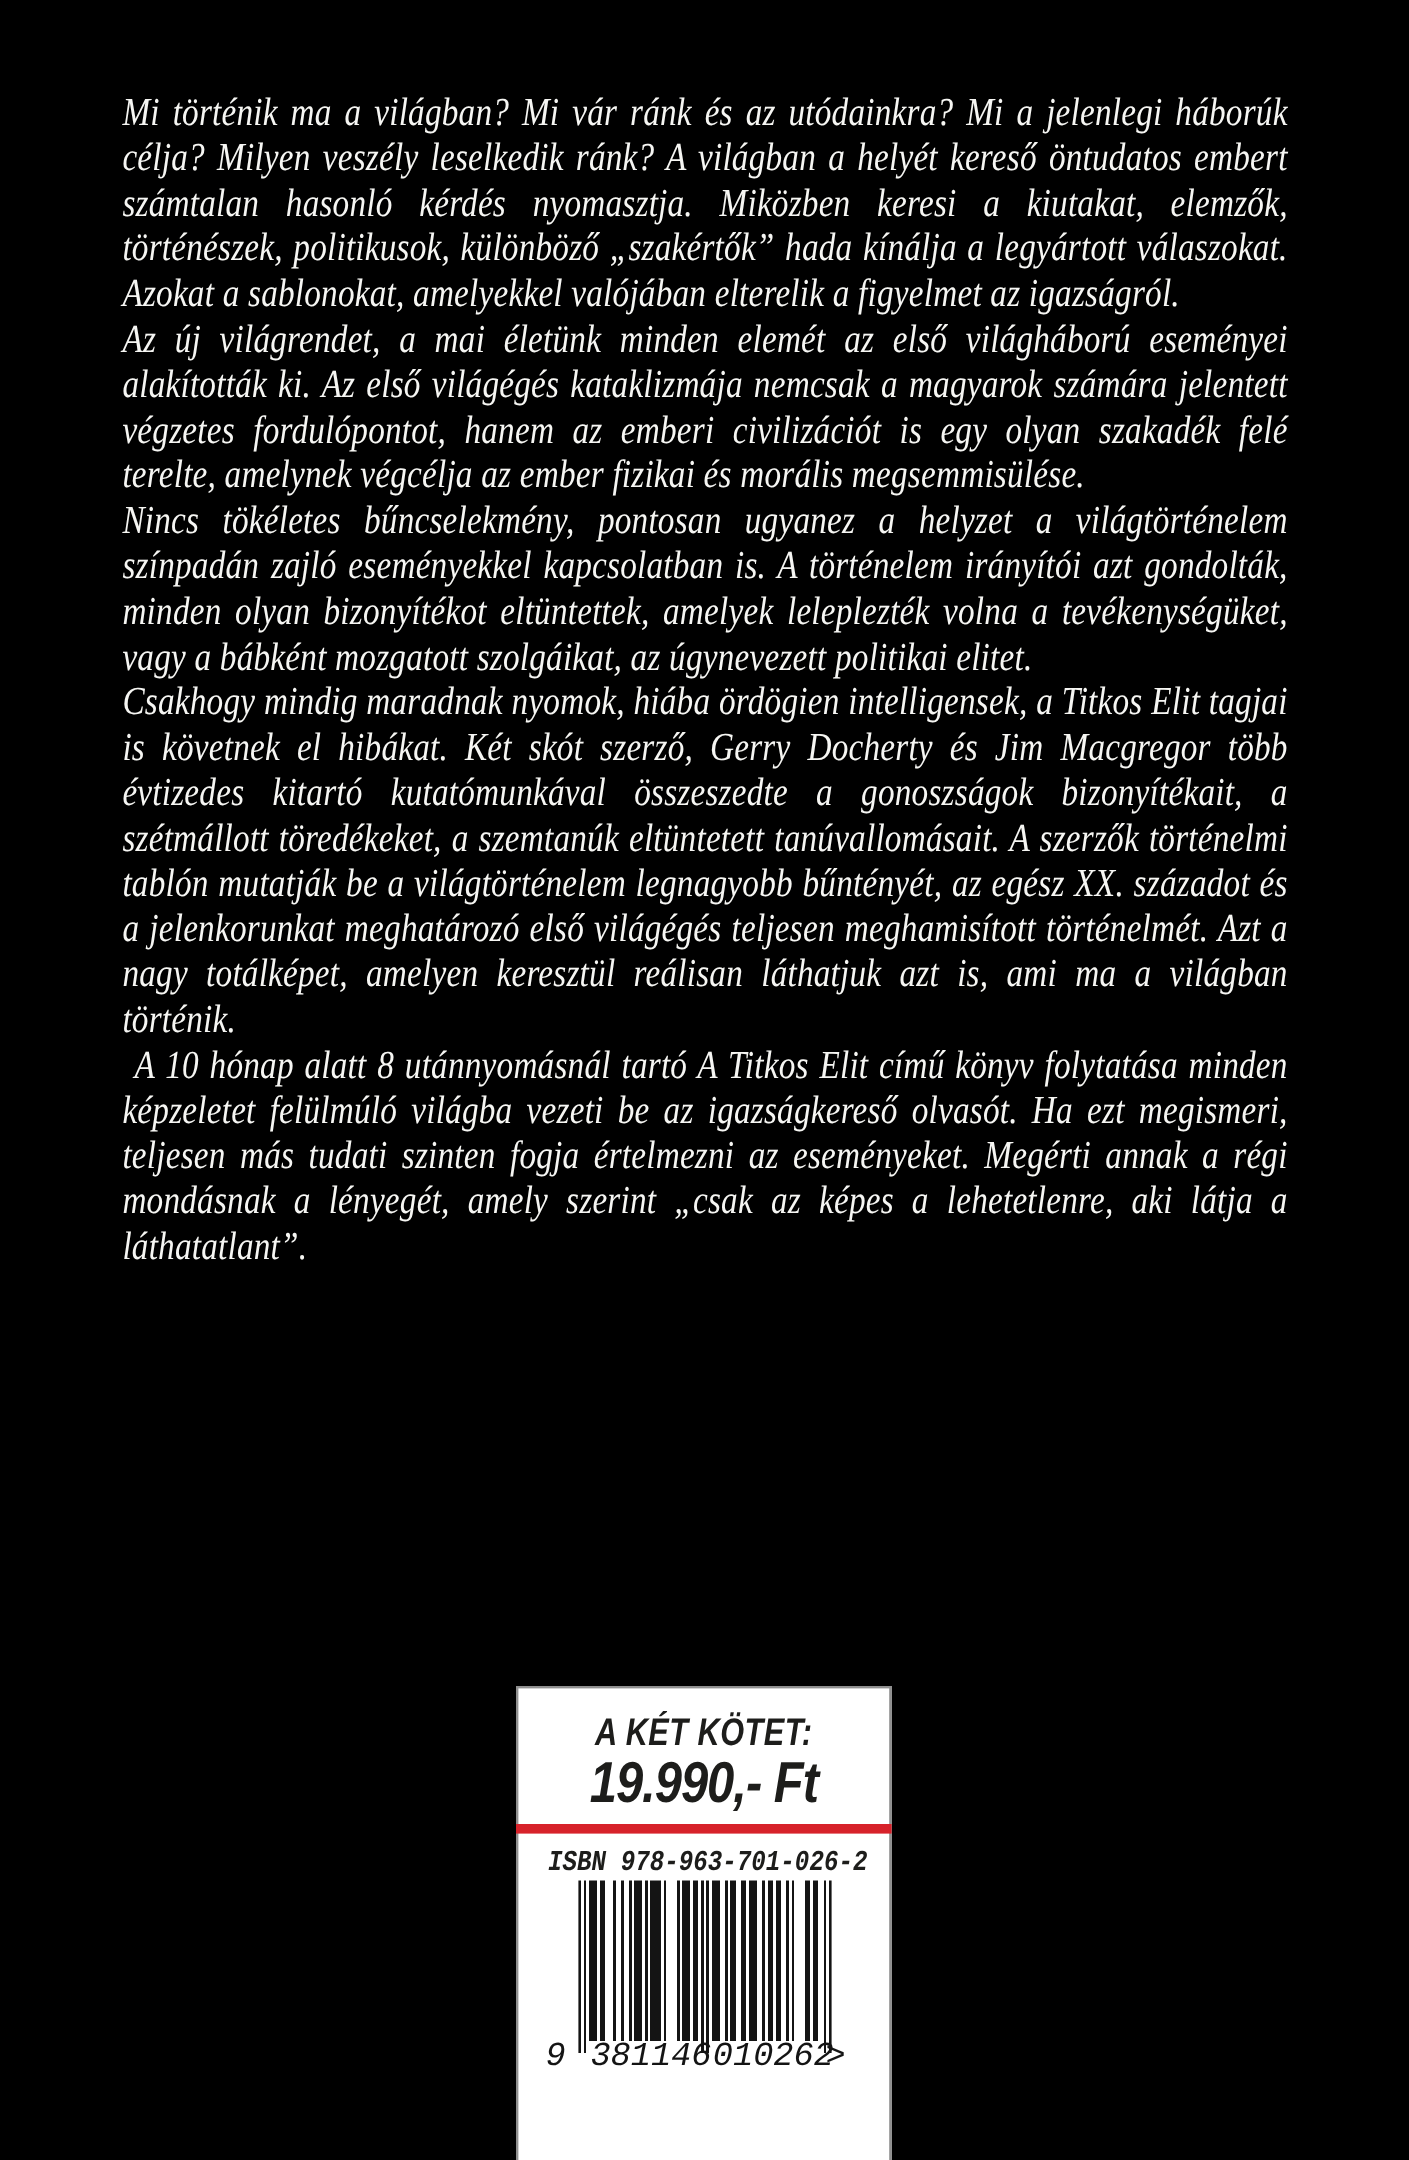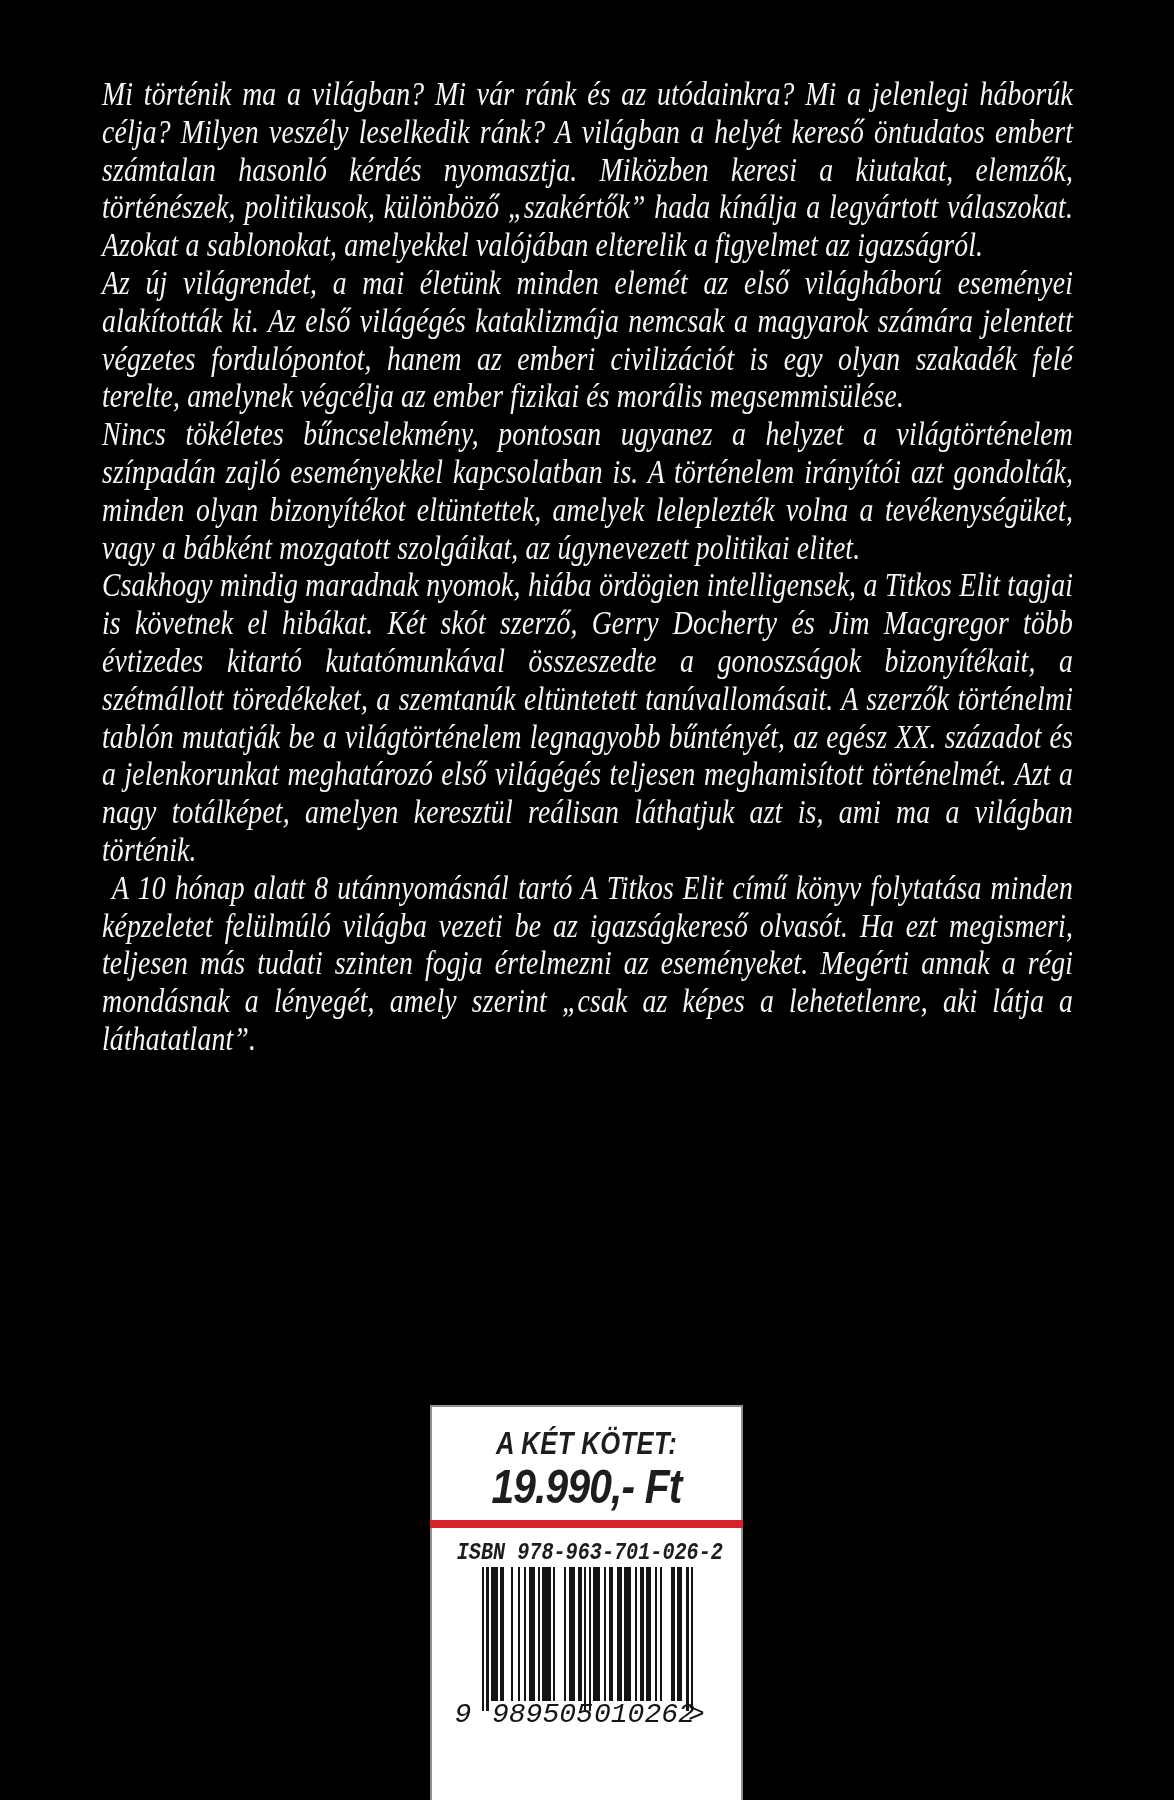--- a/index.html
+++ b/index.html
@@ -183,18 +183,18 @@
           <rect x="78" y="0" width="1" height="93"></rect>
           <rect x="80" y="0" width="1" height="93"></rect>
           <rect x="85" y="0" width="1" height="93"></rect>
           <rect x="86" y="0" width="1" height="93"></rect>
           <rect x="88" y="0" width="1" height="93"></rect>
           <rect x="89" y="0" width="1" height="93"></rect>
           <rect x="92" y="0" width="1" height="100"></rect>
           <rect x="94" y="0" width="1" height="100"></rect>
         </svg></div>
     <div class="pb-digits d-left">9</div>
-    <div class="pb-digits d-group1">989505</div>
+    <div class="pb-digits d-group1">381146</div>
     <div class="pb-digits d-group2">010262</div>
     <div class="pb-digits d-arrow">&gt;</div>
   </div>
 
 </div>
 
 </body></html>

